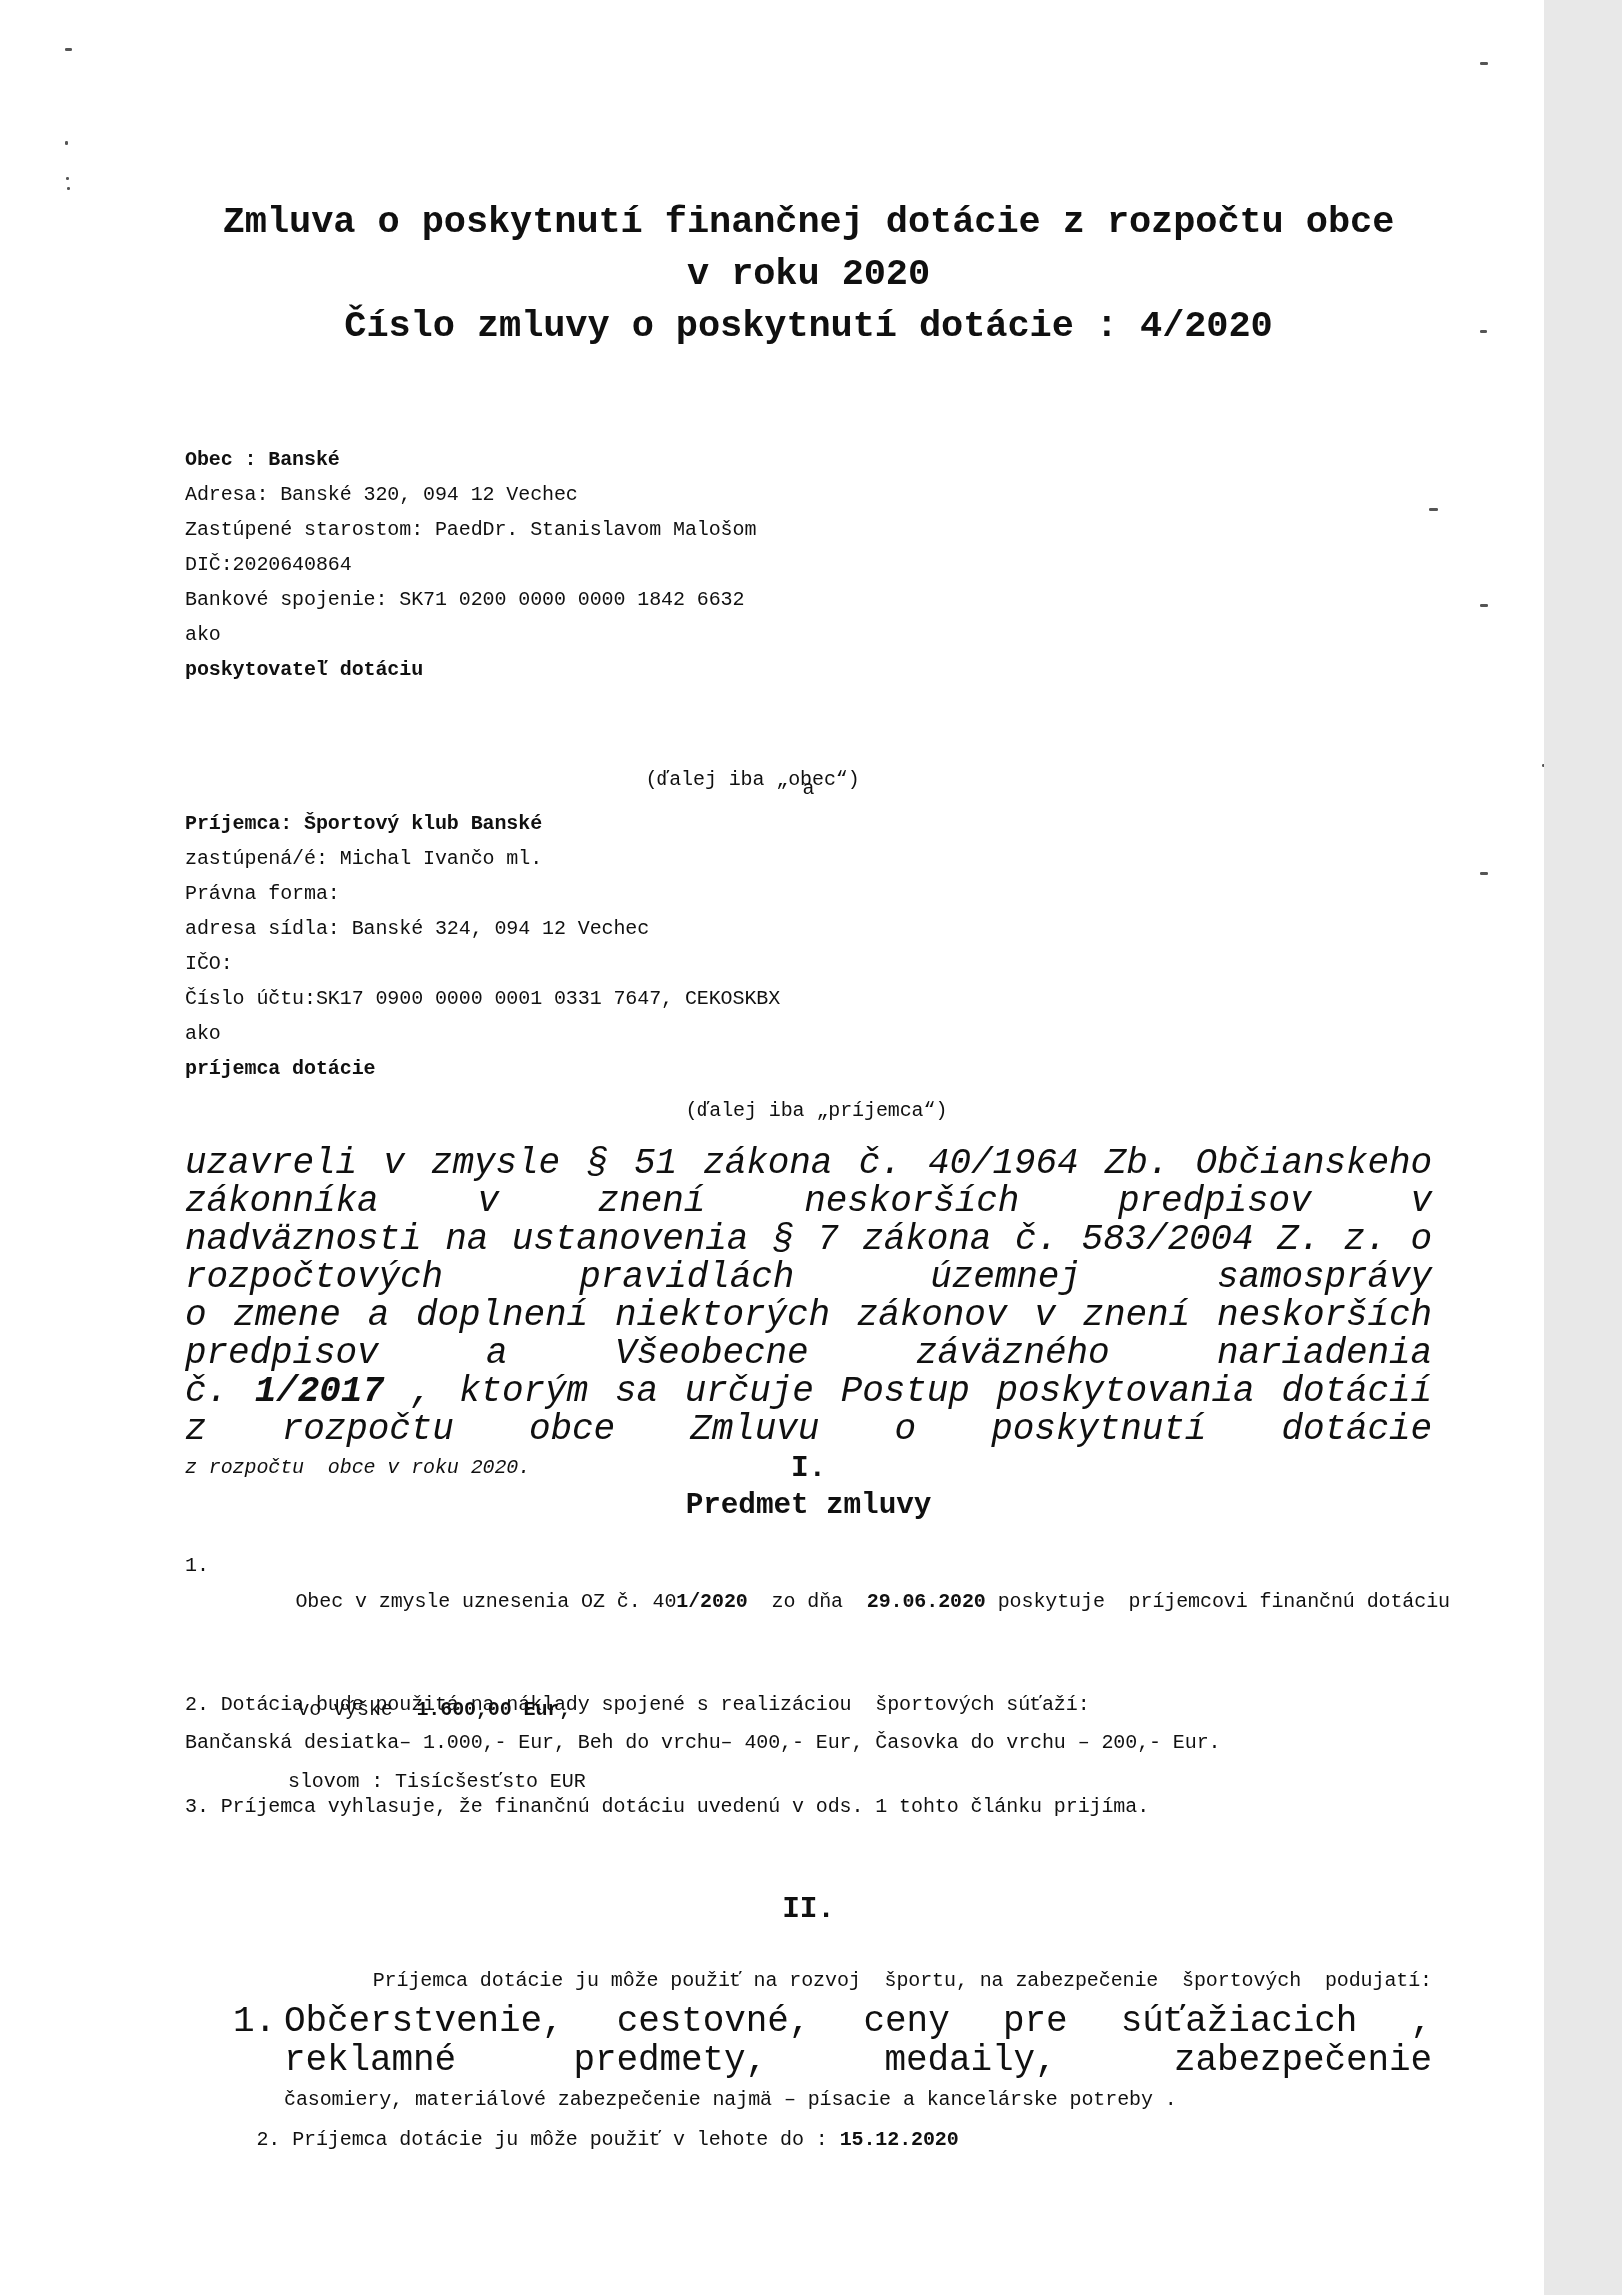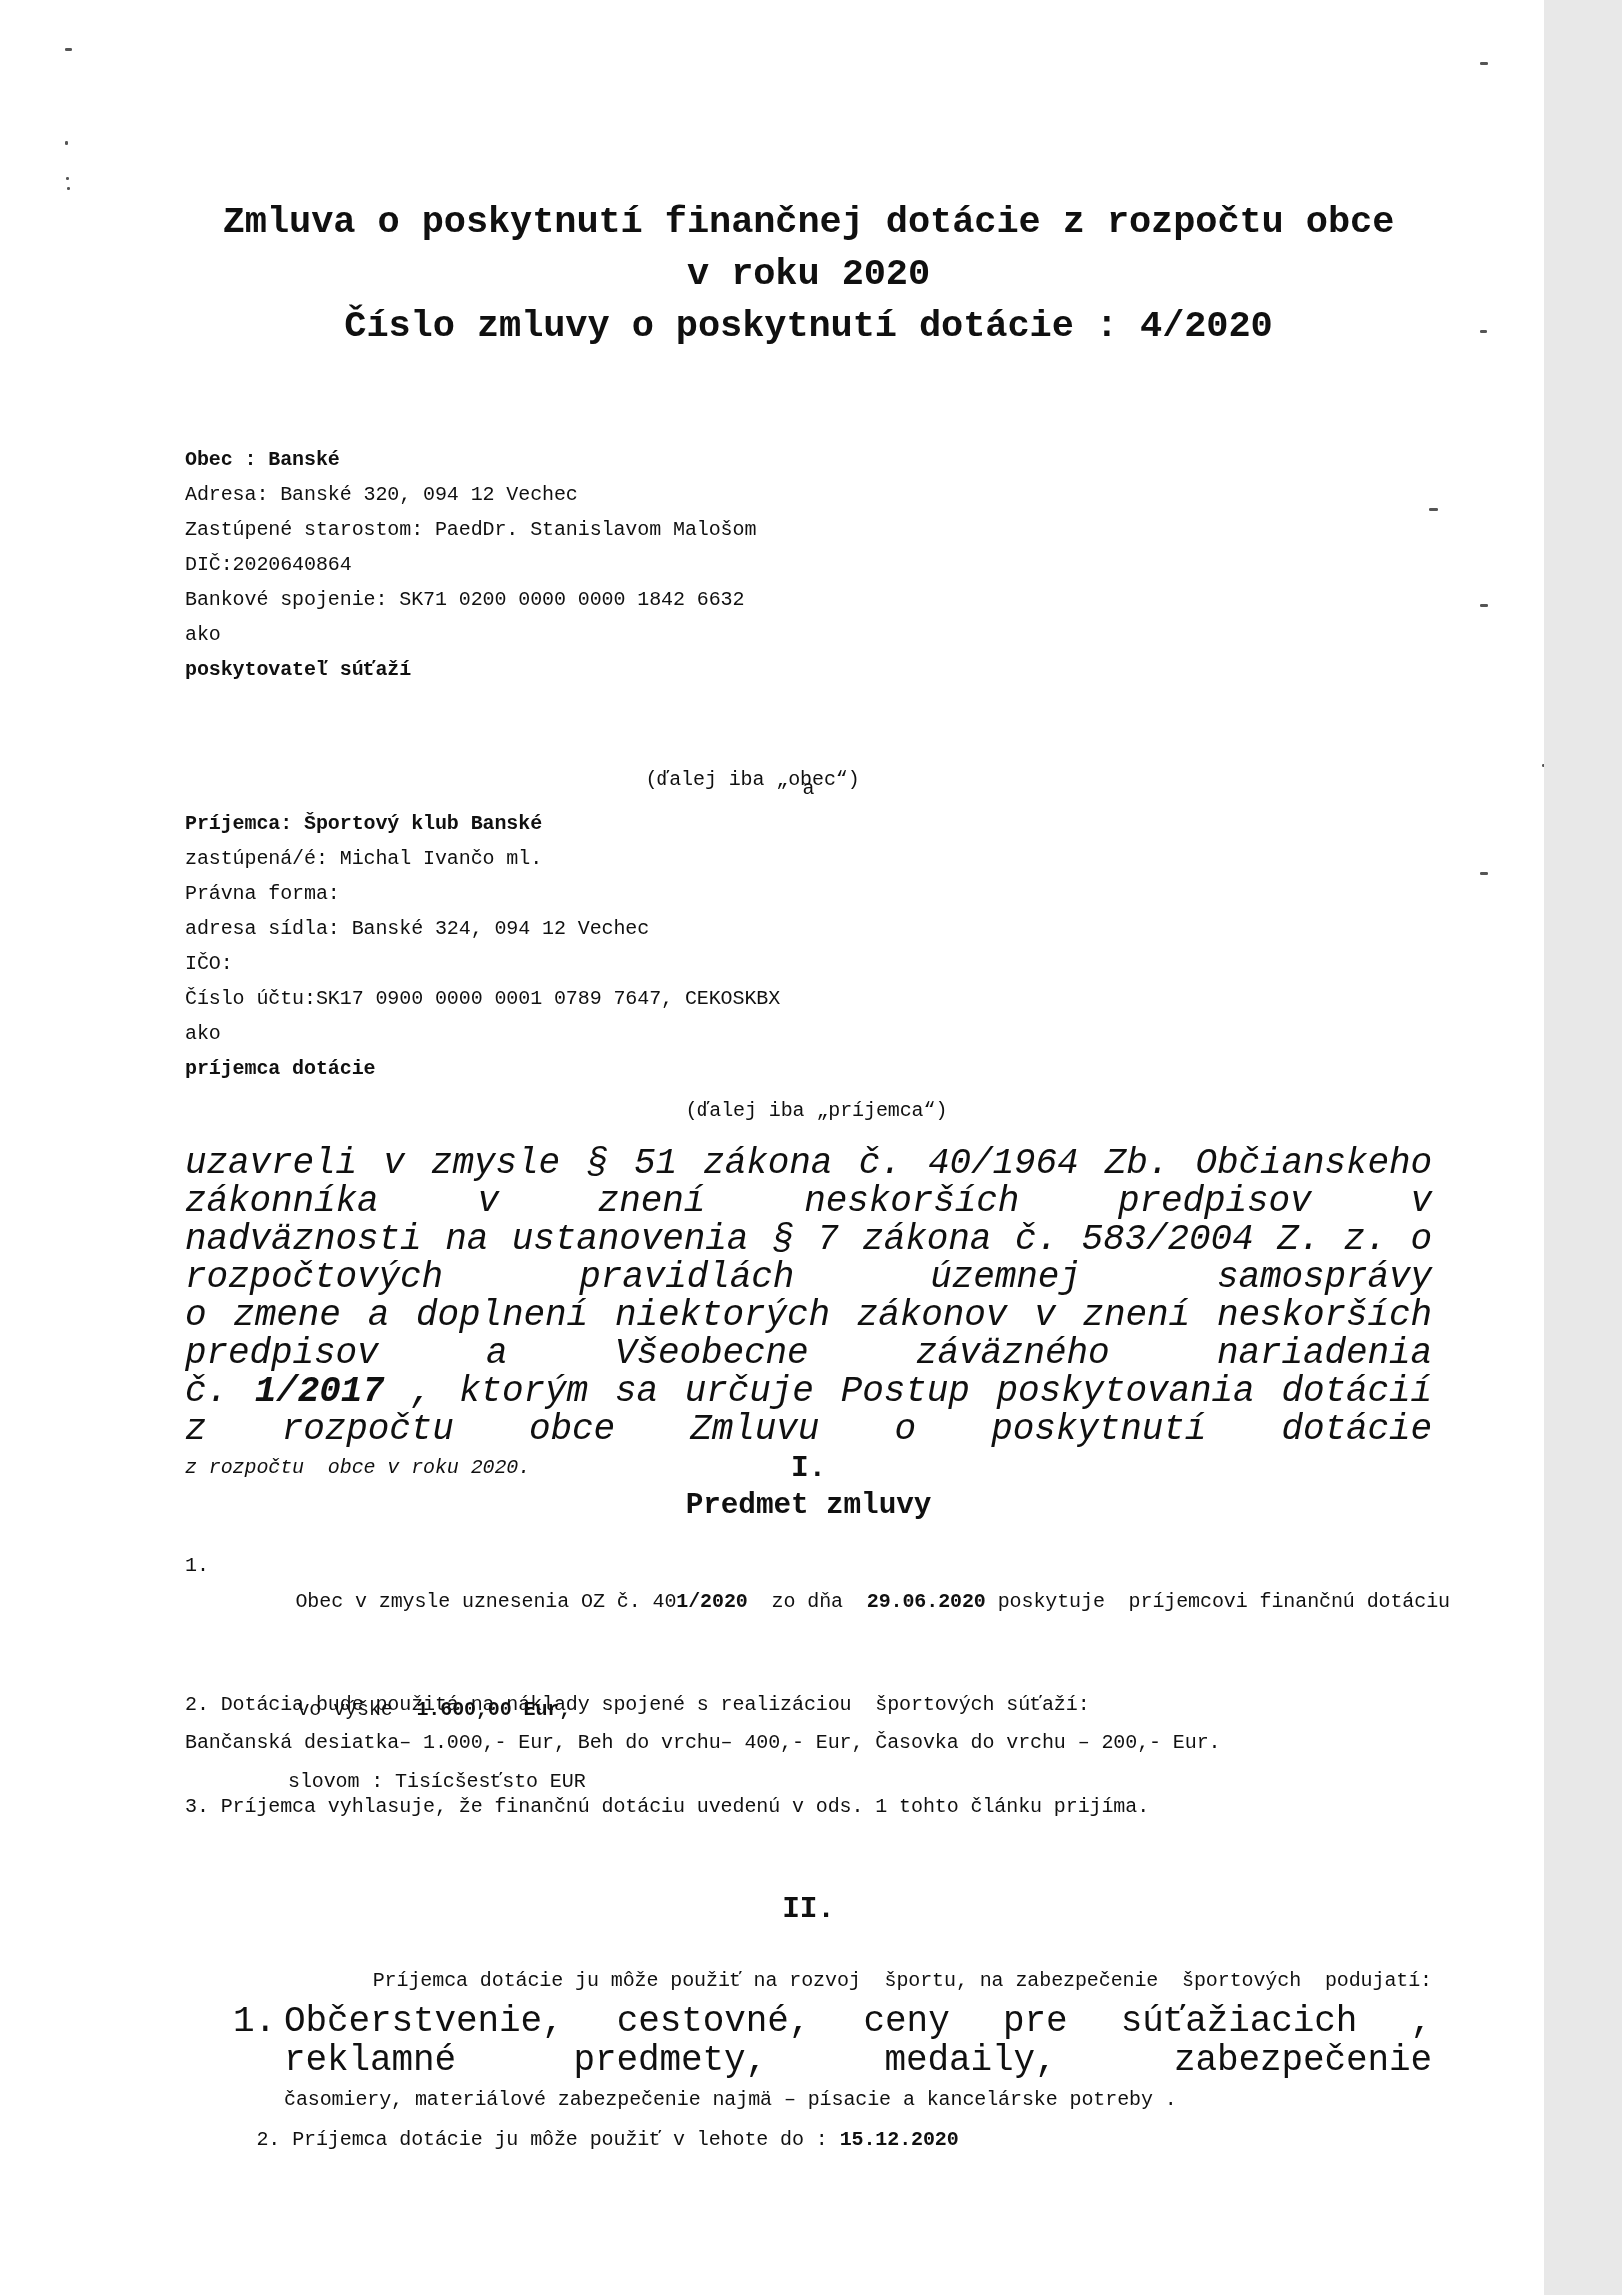--- a/index.html
+++ b/index.html
@@ -57,38 +57,38 @@
     <div class="l c">Číslo zmluvy o poskytnutí dotácie : 4/2020</div>
   </div>
 
   <div class="blk" style="top:442px;">
     <div class="l b">Obec : Banské</div>
     <div class="l">Adresa: Banské 320, 094 12 Vechec</div>
     <div class="l">Zastúpené starostom: PaedDr. Stanislavom Malošom</div>
     <div class="l">DIČ:2020640864</div>
     <div class="l">Bankové spojenie: SK71 0200 0000 0000 1842 6632</div>
     <div class="l">ako</div>
-    <div class="l b">poskytovateľ súťaží</div>
+    <div class="l b">poskytovateľ dotáciu</div>
   </div>
 
   <div class="blk" style="top:734px;">
     <div class="l c shiftL">(ďalej iba „obec“)</div>
   </div>
 
   <div class="blk" style="top:771px;">
     <div class="l c">a</div>
   </div>
 
   <div class="blk" style="top:806px;">
     <div class="l b">Príjemca: Športový klub Banské</div>
     <div class="l">zastúpená/é: Michal Ivančo ml.</div>
     <div class="l">Právna forma:</div>
     <div class="l">adresa sídla: Banské 324, 094 12 Vechec</div>
     <div class="l">IČO:</div>
-    <div class="l">Číslo účtu:SK17 0900 0000 0001 0789 7647, CEKOSKBX</div>
+    <div class="l">Číslo účtu:SK17 0900 0000 0001 0331 7647, CEKOSKBX</div>
     <div class="l">ako</div>
     <div class="l b">príjemca dotácie</div>
   </div>
 
   <div class="blk" style="top:1093px;">
     <div class="l c shiftR">(ďalej iba „príjemca“)</div>
   </div>
 
   <div class="blk i" style="top:1145px;">
     <div class="jl">uzavreli v zmysle § 51 zákona č. 40/1964 Zb. Občianskeho zákonníka v znení neskorších predpisov v</div>

